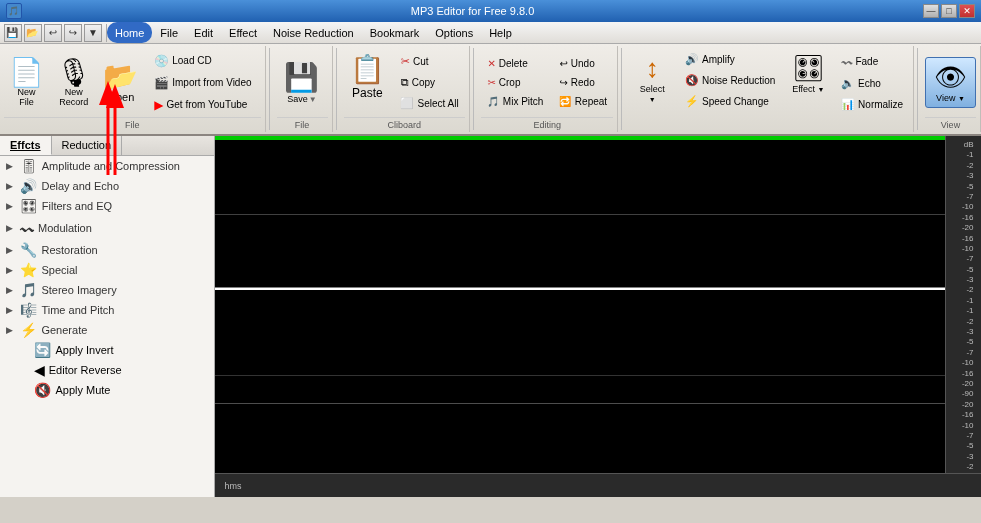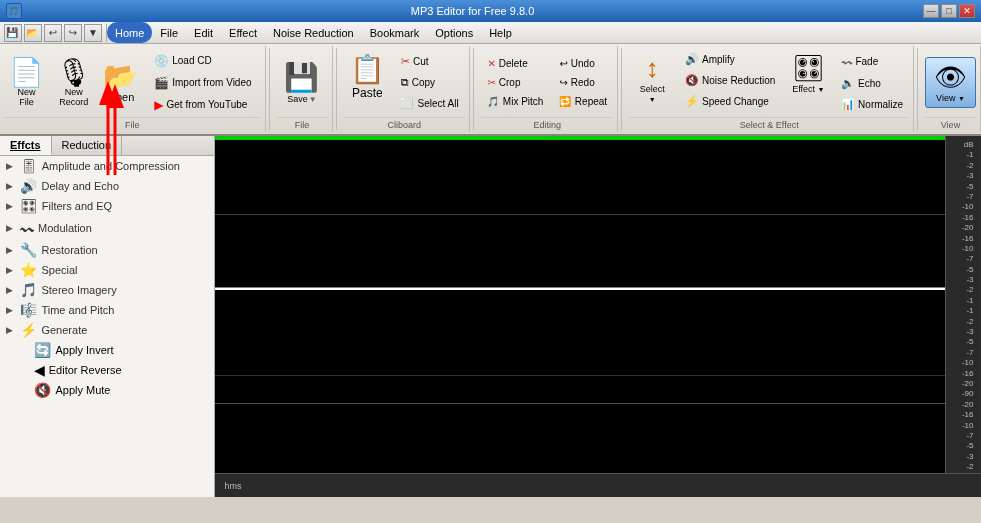--- a/index.html
+++ b/index.html
@@ -421,21 +421,20 @@
           <div class="ribbon-btn-small">
             <span style="color:#666;font-size:11px">🔈</span>
             <span>Echo</span>
           </div>
           <div class="ribbon-btn-small">
             <span style="color:#666;font-size:11px">📊</span>
             <span>Normalize</span>
           </div>
         </div>
       </div>
-      <div class="ribbon-group-label">Select &amp; Effect</div>
     </div>
 
     <div class="separator-v"></div>
 
     <div class="ribbon-group" style="flex-direction:column;min-width:60px">
       <div style="flex:1;display:flex;flex-direction:column;gap:2px;align-items:center;justify-content:center">
         <div class="ribbon-btn-large" style="background:linear-gradient(to bottom,#d0e8ff,#80b0e0);border:1px solid #4070b0;padding:4px 8px">
           <div style="font-size:26px">👁</div>
           <div style="font-size:9px">View <span style="font-size:7px">▼</span></div>
         </div>

